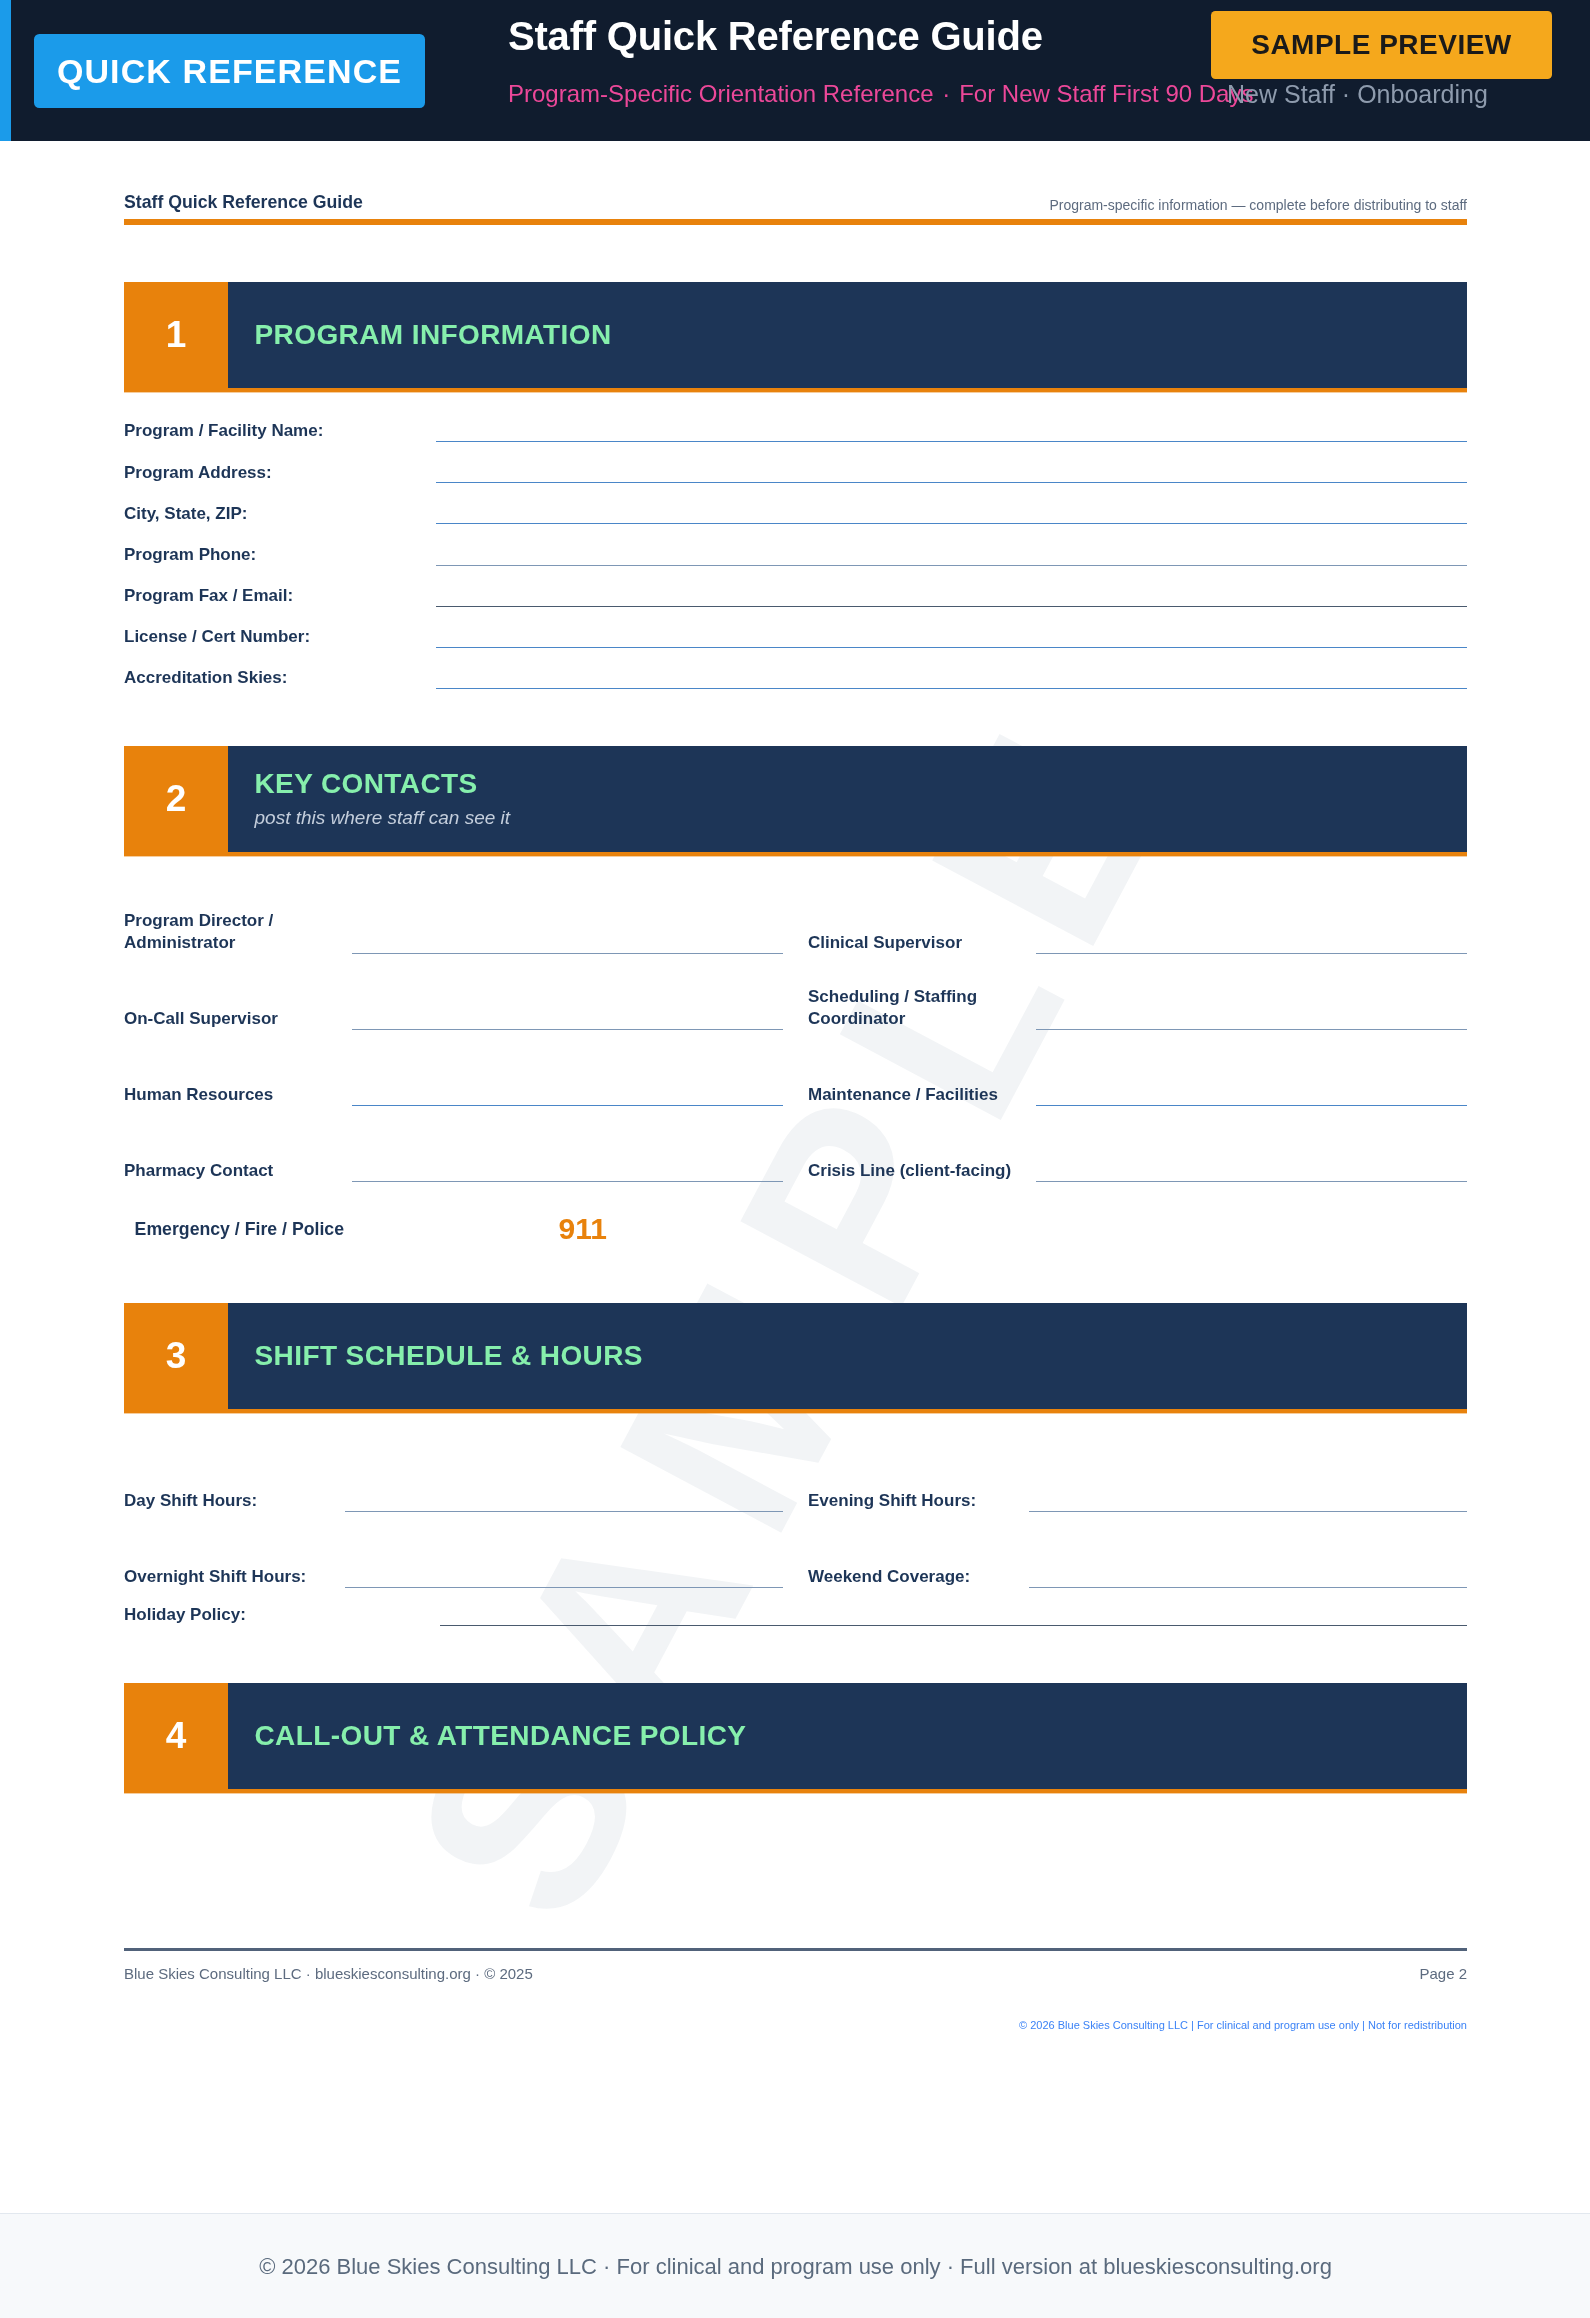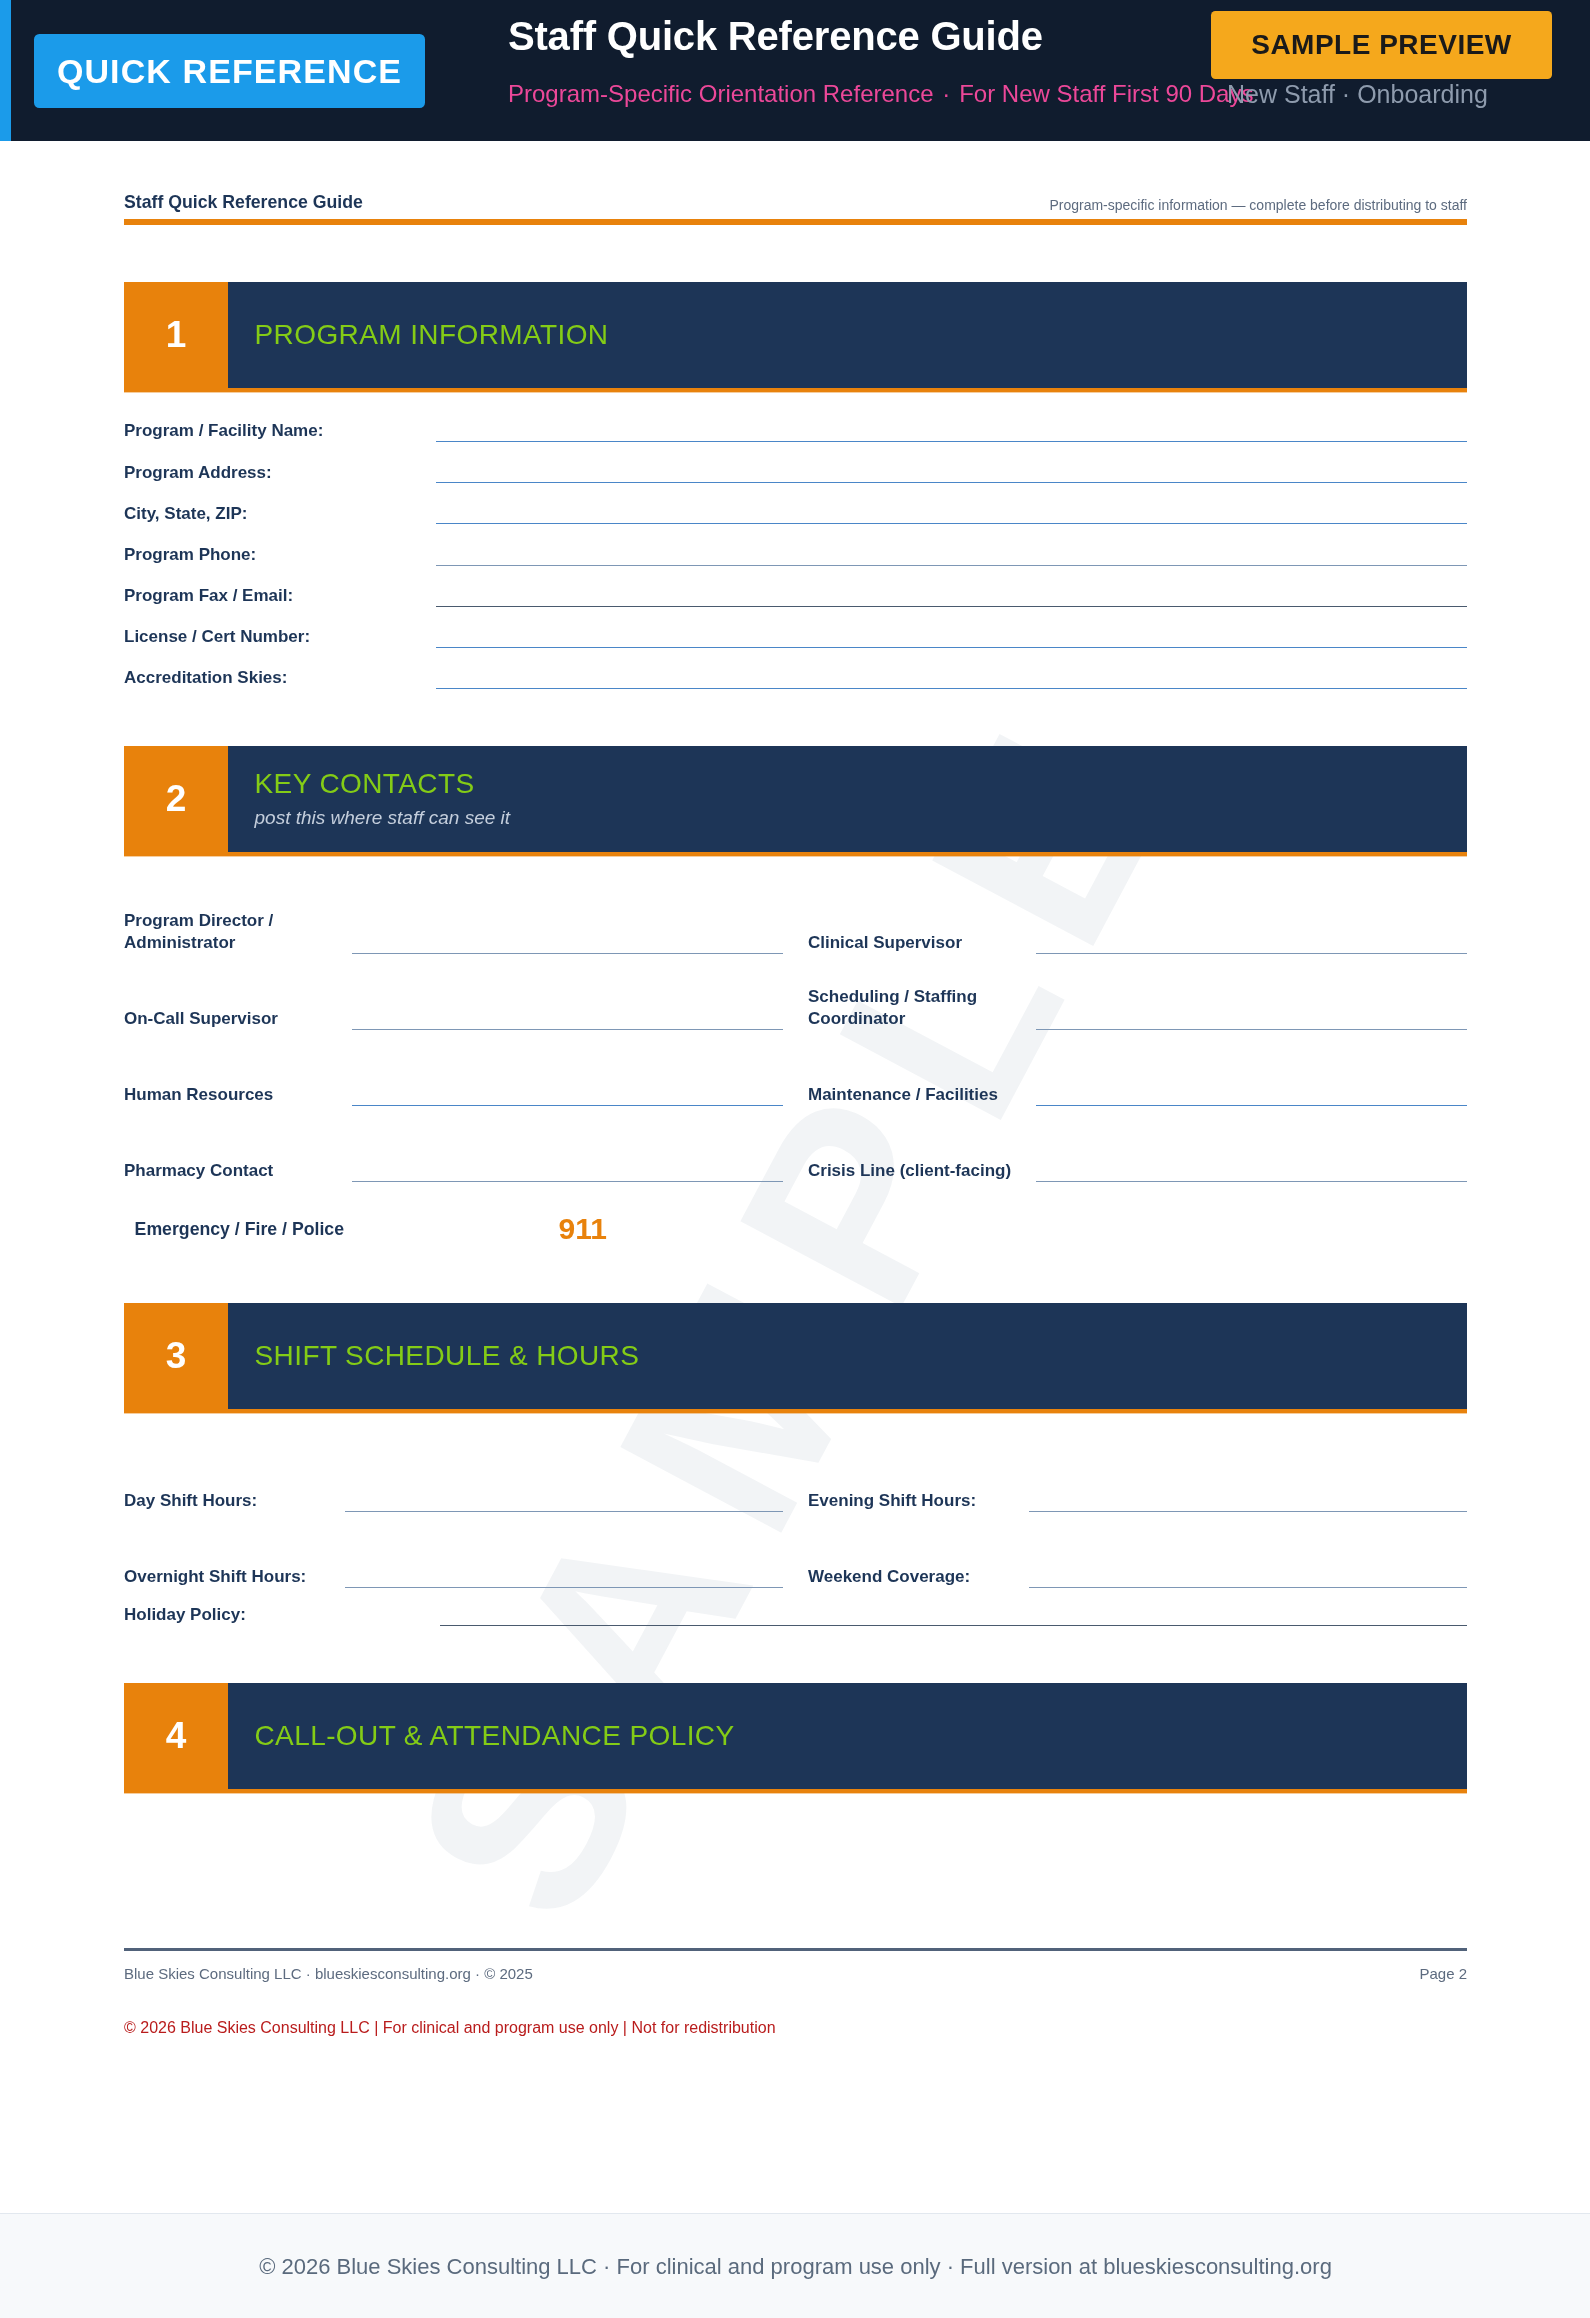--- a/index.html
+++ b/index.html
@@ -173,23 +173,23 @@
   .section-title-box {
     flex: 1;
     background: #1d3557;
     padding: 19.4px 26.5px;
     display: flex;
     flex-direction: column;
     justify-content: center;
     min-height: 106px;
   }
   .section-title {
-    color: #84cc16;
+    color: #86efac;
     font-size: 28px;
-    font-weight: normal;
+    font-weight: bold;
     letter-spacing: 0.4px;
   }
   .section-sub {
     color: #c4cedc;
     font-size: 19px;
     font-style: italic;
     margin-top: 7px;
   }
 
   
@@ -287,23 +287,23 @@
     display: flex;
     justify-content: space-between;
     align-items: center;
   }
   #page-footer-left, #page-footer-right {
     font-size: 15px;
     color: #5d6b7f;
   }
   #page-legal {
     margin-top: 37px;
-    text-align: left;
-    font-size: 16px;
-    color: #b91c1c;
+    text-align: right;
+    font-size: 11px;
+    color: #3b82f6;
   }
 
   
   #bottom-bar {
     position: absolute;
     left: 0; bottom: 0;
     width: 1591px;
     height: 106px;
     background: #f7f9fb;
     border-top: 1.8px solid #e2e8ef;

